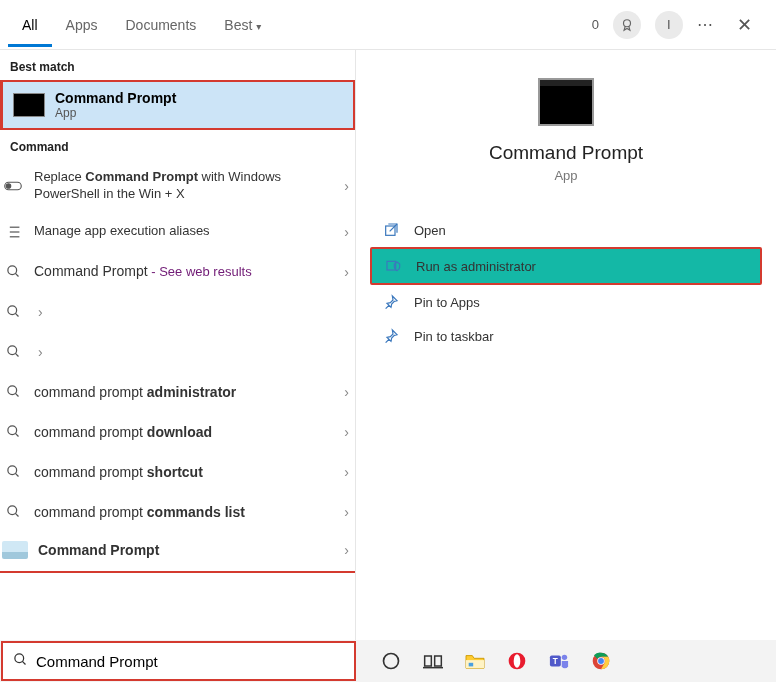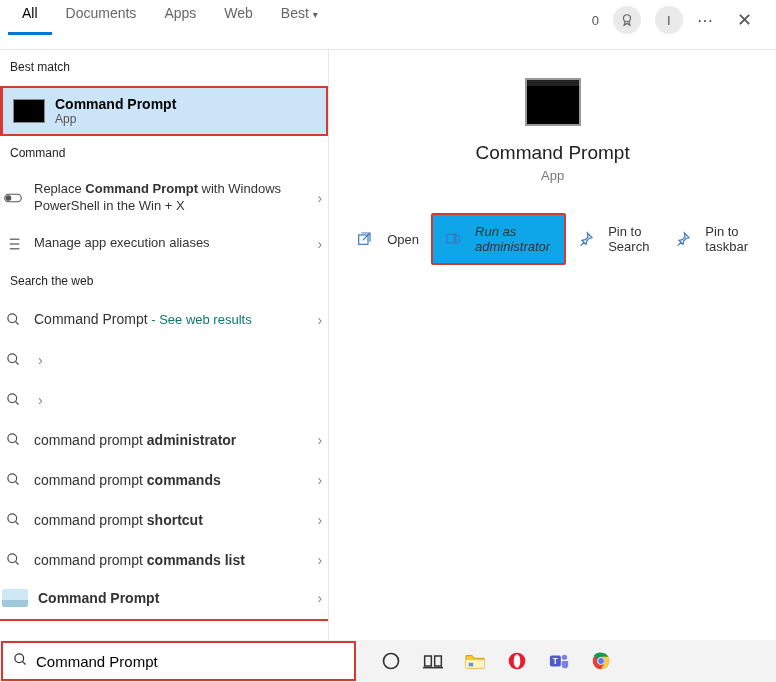--- a/index.html
+++ b/index.html
@@ -1,83 +1,82 @@
 <!DOCTYPE html>
 <html><head>
 <meta charset="utf-8">
 <style>
 * { margin: 0; padding: 0; box-sizing: border-box; font-family: "Segoe UI", sans-serif; }
 body { width: 776px; height: 682px; background: #f0f0f0; overflow: hidden; position: relative; }
 
 .window { width: 776px; height: 682px; background: #fff; display: flex; flex-direction: column; }
 
-.tabs-row { height: 50px; display: flex; align-items: flex-end; padding: 14px 8px; border-bottom: 1px solid #e6e6e6; }
+.tabs-row { height: 50px; display: flex; align-items: center; padding: 14px 8px; border-bottom: 1px solid #e6e6e6; }
 .tabs { display: flex; gap: 0; }
 .tab { padding: 14px 14px 11px; font-size: 14px; color: #666; cursor: pointer; border-bottom: 3px solid transparent; }
 .tab.active { color: #000; border-bottom-color: #0078d4; font-weight: 400; }
 .tab .chev { font-size: 10px; margin-left: 4px; }
 .top-right { margin-left: auto; display: flex; align-items: center; gap: 14px; padding-right: 8px; }
 .zero { font-size: 13px; color: #555; }
 .badge-circle, .avatar-circle { width: 28px; height: 28px; border-radius: 50%; background: #eaeaea; display: flex; align-items: center; justify-content: center; font-size: 13px; color: #555; }
 .more-dots { font-size: 16px; color: #555; letter-spacing: 2px; cursor: pointer; }
 .close-x { font-size: 18px; color: #555; cursor: pointer; padding: 4px 8px; }
 
 .body-columns { flex: 1; display: flex; overflow: hidden; }
 
 .left-col { width: 355px; overflow-y: auto; padding-bottom: 4px; }
-.section-label { font-size: 12px; font-weight: 400; color: #222; padding: 10px 10px 12px; }
+.section-label { font-size: 12px; font-weight: 700; color: #222; padding: 10px 10px 6px; }
 .best-match-item { display: flex; align-items: center; padding: 8px 10px; background: #cce4f7; border: 2px solid #d43a2f; border-left-width: 3px; }
 .cmd-icon-small { width: 32px; height: 24px; background: #000; border: 1px solid #888; margin-right: 10px; }
 .bm-text .title { font-size: 14px; font-weight: 600; color: #000; }
 .bm-text .sub { font-size: 12px; color: #555; }
 
 .list-item { display: flex; align-items: center; padding: 9px 2px; cursor: pointer; min-height: 40px; }
 .li-icon { width: 22px; display: flex; justify-content: center; color: #555; font-size: 15px; margin-right: 10px; }
 .li-text { flex: 1; font-size: 14px; color: #333; line-height: 1.3; }
 .li-text b { font-weight: 600; }
-.li-suffix { font-size: 13px; color: #0f766e; }
+.li-suffix { font-size: 13px; color: #701a75; }
 .li-chevron { color: #888; font-size: 14px; padding: 0 4px; }
 
 .settings-item .li-text { font-size: 13px; }
 
 .photos-item { border-bottom: 2px solid #d43a2f; padding-bottom: 12px; }
 .photo-thumb { width: 26px; height: 18px; background: linear-gradient(180deg,#d0e8f5 60%,#a0c8dc 60%); border-radius: 2px; margin-right: 10px; }
 
 .right-col { flex: 1; border-left: 1px solid #e6e6e6; padding: 28px 14px 14px; display: flex; flex-direction: column; align-items: stretch; }
 .preview-center { display: flex; flex-direction: column; align-items: center; margin-bottom: 30px; }
 .cmd-icon-big { width: 56px; height: 48px; background: #000; border: 2px solid #999; box-shadow: inset 0 6px 0 #222; }
 .preview-title { font-size: 19px; color: #222; margin-top: 16px; }
 .preview-sub { font-size: 13px; color: #777; margin-top: 4px; }
 
-.action-list { display: flex; flex-direction: row; }
+.action-list { display: flex; flex-direction: column; }
 .action-item { display: flex; align-items: center; padding: 9px 12px; font-size: 13px; color: #333; cursor: pointer; border-radius: 2px; }
-.action-item.highlighted { background: #0ea5e9; border: 2px solid #d43a2f; font-style: italic; }
+.action-item.highlighted { background: #14b8a6; border: 2px solid #d43a2f; }
 .action-icon { width: 18px; height: 16px; margin-right: 14px; display: flex; align-items: center; justify-content: center; }
 .action-icon svg { width: 16px; height: 16px; }
 
 .bottom-row { position: absolute; bottom: 0; left: 0; width: 776px; height: 42px; display: flex; align-items: center; background: #f3f3f3; }
 .search-box { width: 355px; height: 40px; border: 2px solid #d43a2f; background: #fff; display: flex; align-items: center; margin: 1px; }
 .search-box .mag { padding: 0 8px 0 10px; color: #333; font-size: 15px; }
 .search-box input { flex: 1; border: none; outline: none; font-size: 15px; height: 100%; }
 .taskbar-icons { display: flex; align-items: center; gap: 18px; padding-left: 22px; }
 .tb-icon { width: 24px; height: 24px; display: flex; align-items: center; justify-content: center; font-size: 18px; cursor: pointer; }
 
 .mag-svg { width: 15px; height: 15px; }
 </style>
 </head>
 <body>
 
 <div class="window">
 
   <div class="tabs-row">
     <div class="tabs">
       <div class="tab active">All</div>
+      <div class="tab">Apps</div>
       <div class="tab">Documents</div>
-      <div class="tab">Apps</div>
-      <div class="tab">Web</div>
       <div class="tab"><span>Best</span><span class="chev">▾</span></div>
     </div>
     <div class="top-right">
       <span class="zero">0</span>
       <div class="badge-circle">
         <svg width="14" height="14" viewBox="0 0 24 24" fill="none" stroke="#666" stroke-width="2">
             <circle cx="12" cy="9" r="6"></circle>
             <path d="M9 14l-2 7 5-3 5 3-2-7"></path>
           </svg>
       </div>
@@ -121,21 +120,20 @@
               <line x1="2" y1="8" x2="2" y2="8"></line>
               <line x1="6" y1="8" x2="18" y2="8"></line>
               <line x1="2" y1="14" x2="2" y2="14"></line>
               <line x1="6" y1="14" x2="18" y2="14"></line>
             </svg>
         </div>
         <div class="li-text"><span>Manage app execution aliases</span></div>
         <div class="li-chevron">›</div>
       </div>
 
-      <div class="section-label">Search the web</div>
 
       <div class="list-item">
         <div class="li-icon">
             <svg class="mag-svg" viewBox="0 0 24 24" fill="none" stroke="#555" stroke-width="2">
               <circle cx="10" cy="10" r="7"></circle>
               <line x1="20" y1="20" x2="15" y2="15"></line>
             </svg>
           </div>
         <div class="li-text"><span>Command Prompt</span><span class="li-suffix"> - See web results</span></div>
         <div class="li-chevron">›</div>
@@ -168,21 +166,21 @@
         <div class="li-text"><span>command prompt </span><b>administrator</b></div>
         <div class="li-chevron">›</div>
       </div>
       <div class="list-item">
         <div class="li-icon">
             <svg class="mag-svg" viewBox="0 0 24 24" fill="none" stroke="#555" stroke-width="2">
               <circle cx="10" cy="10" r="7"></circle>
               <line x1="20" y1="20" x2="15" y2="15"></line>
             </svg>
           </div>
-        <div class="li-text"><span>command prompt </span><b>commands</b></div>
+        <div class="li-text"><span>command prompt </span><b>download</b></div>
         <div class="li-chevron">›</div>
       </div>
       <div class="list-item">
         <div class="li-icon">
             <svg class="mag-svg" viewBox="0 0 24 24" fill="none" stroke="#555" stroke-width="2">
               <circle cx="10" cy="10" r="7"></circle>
               <line x1="20" y1="20" x2="15" y2="15"></line>
             </svg>
           </div>
         <div class="li-text"><span>command prompt </span><b>shortcut</b></div>
@@ -232,21 +230,21 @@
               </svg>
             </div>
           <span>Run as administrator</span>
         </div>
         <div class="action-item">
           <div class="action-icon">
               <svg viewBox="0 0 24 24" fill="none" stroke="#3b78bd" stroke-width="1.8">
                 <path d="M14 3l7 7-4 1-4 4-1 5-3-3-5 5 5-5-3-3 5-1 4-4z"></path>
               </svg>
             </div>
-          <span>Pin to Search</span>
+          <span>Pin to Apps</span>
         </div>
         <div class="action-item">
           <div class="action-icon">
               <svg viewBox="0 0 24 24" fill="none" stroke="#3b78bd" stroke-width="1.8">
                 <path d="M14 3l7 7-4 1-4 4-1 5-3-3-5 5 5-5-3-3 5-1 4-4z"></path>
               </svg>
             </div>
           <span>Pin to taskbar</span>
         </div>
       </div>

